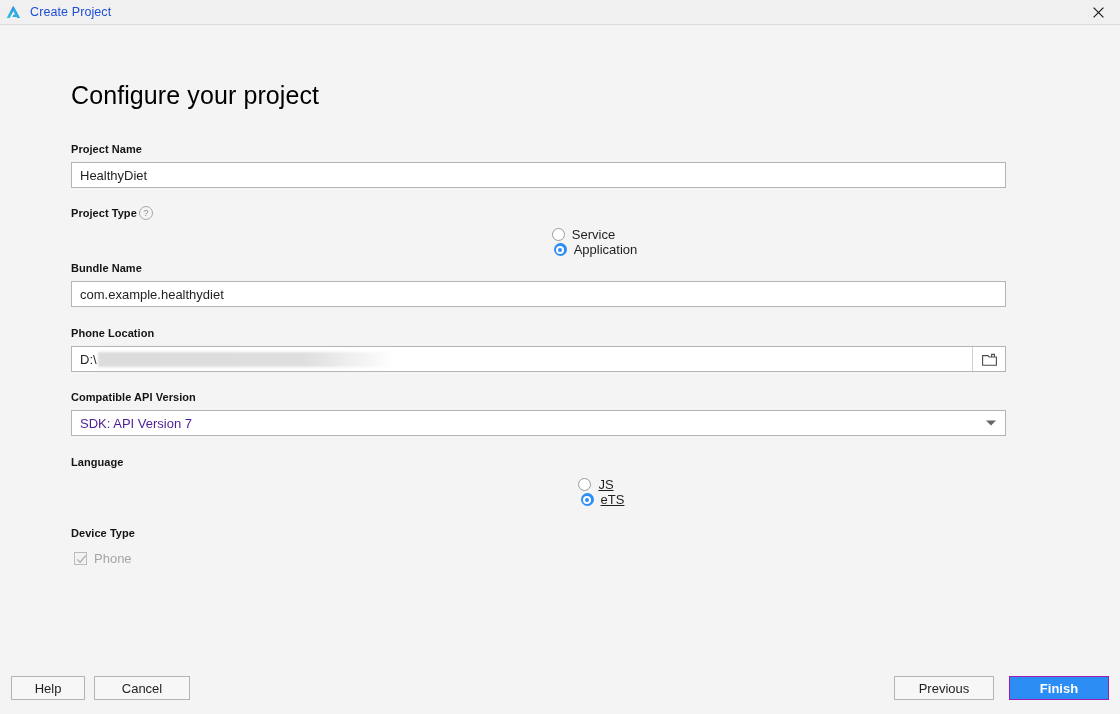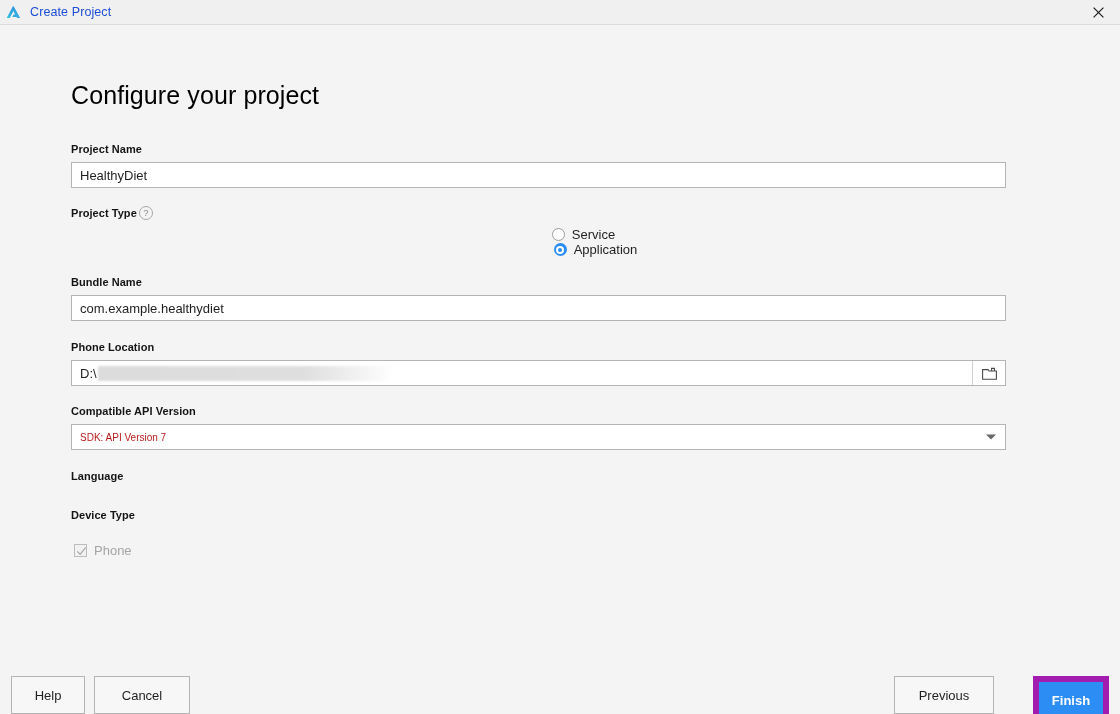--- a/index.html
+++ b/index.html
@@ -182,22 +182,22 @@
     height: 26px;
     box-sizing: border-box;
     border: 1px solid #b4b4b4;
     background: #ffffff;
     display: flex;
     align-items: center;
     position: relative;
   }
   .select-box .val {
     padding-left: 8px;
-    font-size: 10px;
-    color: #b91c1c;
+    font-size: 13px;
+    color: #4c1d95;
   }
   .select-arrow {
     position: absolute;
     right: 9px;
     top: 50%;
     transform: translateY(-50%);
     width: 0;
     height: 0;
     border-left: 5px solid transparent;
     border-right: 5px solid transparent;
@@ -258,21 +258,21 @@
     font-size: 13px;
     color: #1f1f1f;
     margin-left: 7px;
     white-space: nowrap;
   }
 
   
   .check-row {
     display: flex;
     align-items: center;
-    margin-top: 15px;
+    margin-top: 5px;
   }
   .check-box {
     width: 13px;
     height: 13px;
     box-sizing: border-box;
     border: 1px solid #bdbdbd;
     background: #f2f2f2;
     position: relative;
     flex: 0 0 auto;
   }
@@ -302,31 +302,31 @@
     box-sizing: border-box;
     border: 1px solid #b4b4b4;
     background: #f7f7f7;
     font-family: "Liberation Sans", sans-serif;
     font-size: 13px;
     color: #1f1f1f;
     cursor: default;
     display: flex;
     align-items: center;
     justify-content: center;
-    padding: 18px;
+    padding: 4px;
     top: 22px;
   }
   .btn-help    { left: 11px;  width: 74px; }
   .btn-cancel  { left: 94px;  width: 96px; }
   .btn-prev    { right: 126px; width: 100px; }
   .btn-finish  {
     right: 11px;
-    width: 76px;
+    width: 100px;
     background: #2c8df5;
-    border: 6px solid #a21caf;
+    border: 1px solid #a21caf;
     color: #ffffff;
     font-weight: bold;
   }
 </style>
 </head>
 <body>
 
 <div class="titlebar">
   <svg class="app-icon" viewBox="0 0 20 20">
     <defs>
@@ -370,21 +370,21 @@
           <span class="radio-dot off"></span>
           <span class="radio-label">Service</span>
         </div>
         <div class="radio-opt">
           <span class="radio-dot on"></span>
           <span class="radio-label">Application</span>
         </div>
       </div>
     </div>
 
-    <div class="field-block" style="margin-top:17px;">
+    <div class="field-block" style="margin-top:3px;">
       <div class="field-label">Bundle Name</div>
       <input class="text-input" type="text" value="com.example.healthydiet" style="">
     </div>
 
     <div class="field-block" style="margin-top:18px;">
       <div class="field-label">Phone Location</div>
       <div class="input-with-icon">
         <span class="val">D:\</span>
         <span class="redacted"></span>
         <span class="icon-divider"></span>
@@ -400,20 +400,30 @@
     <div class="field-block" style="margin-top:17px;">
       <div class="field-label">Compatible API Version</div>
       <div class="select-box">
         <span class="val">SDK: API Version 7</span>
         <span class="select-arrow"></span>
       </div>
     </div>
 
     <div class="field-block" style="margin-top:18px;text-decoration:underline;">
       <div class="field-label">Language</div>
+      <div class="radio-row" style="padding-left:14px;">
+        <div class="radio-opt" style="margin-right:13px;">
+          <span class="radio-dot off"></span>
+          <span class="radio-label">JS</span>
+        </div>
+        <div class="radio-opt">
+          <span class="radio-dot on"></span>
+          <span class="radio-label">eTS</span>
+        </div>
+      </div>
     </div>
 
     <div class="field-block" style="margin-top:18px;">
       <div class="field-label">Device Type</div>
       <div class="check-row" style="padding-left:3px;">
         <span class="check-box">
           <svg width="11" height="11" viewBox="0 0 11 11">
             <path d="M1.3 5.4 L4.1 8.4 L9.6 1.6" fill="none" stroke="#a8a8a8" stroke-width="1.2"></path>
           </svg>
         </span>

